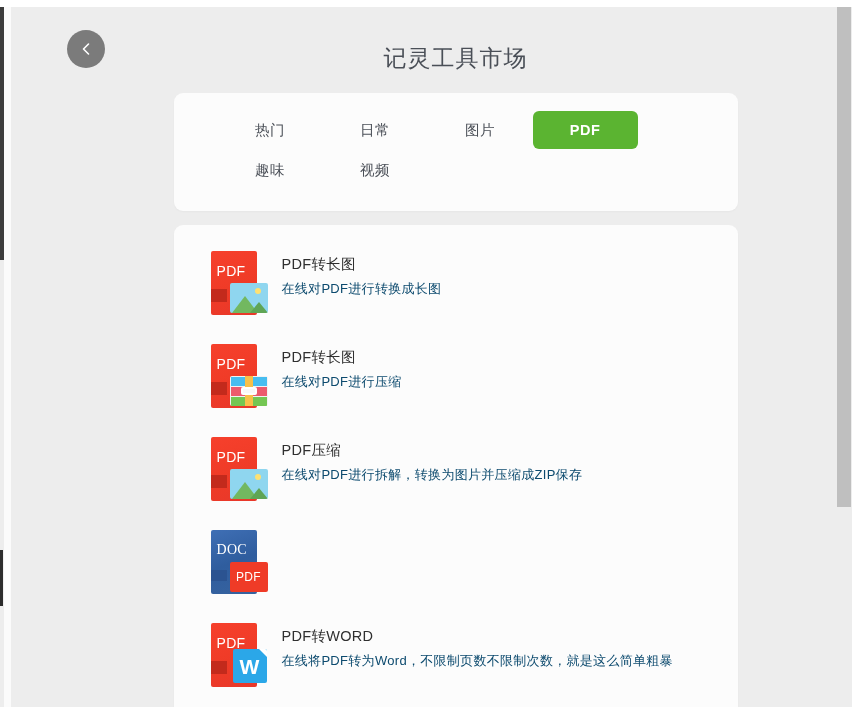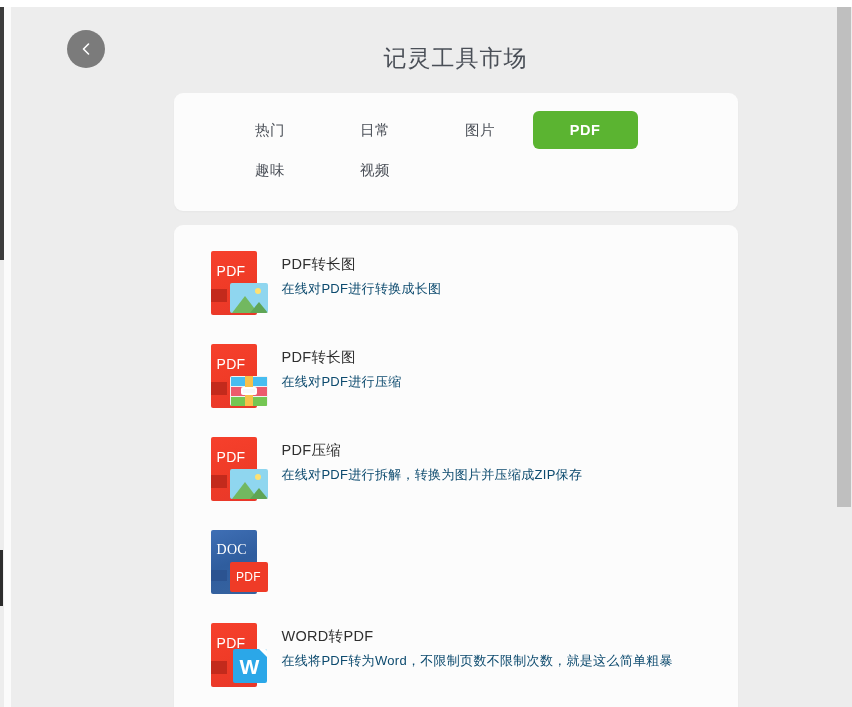--- a/index.html
+++ b/index.html
@@ -457,21 +457,21 @@
       <div class="tool-icon">
         <div class="doc red">
           <div class="doc-label">PDF</div>
         </div>
         <div class="badge word">
           <div class="fold"></div>
           <span>W</span>
         </div>
       </div>
       <div class="tool-text">
-        <div class="tool-title">WORD转PDF</div>
+        <div class="tool-title">PDF转WORD</div>
         <div class="tool-desc">在线将PDF转为Word，不限制页数不限制次数，就是这么简单粗暴</div>
       </div>
     </div>
 
   </div>
 </div>
 
 <div class="scrollbar-track">
   <div class="scrollbar-thumb"></div>
 </div>

